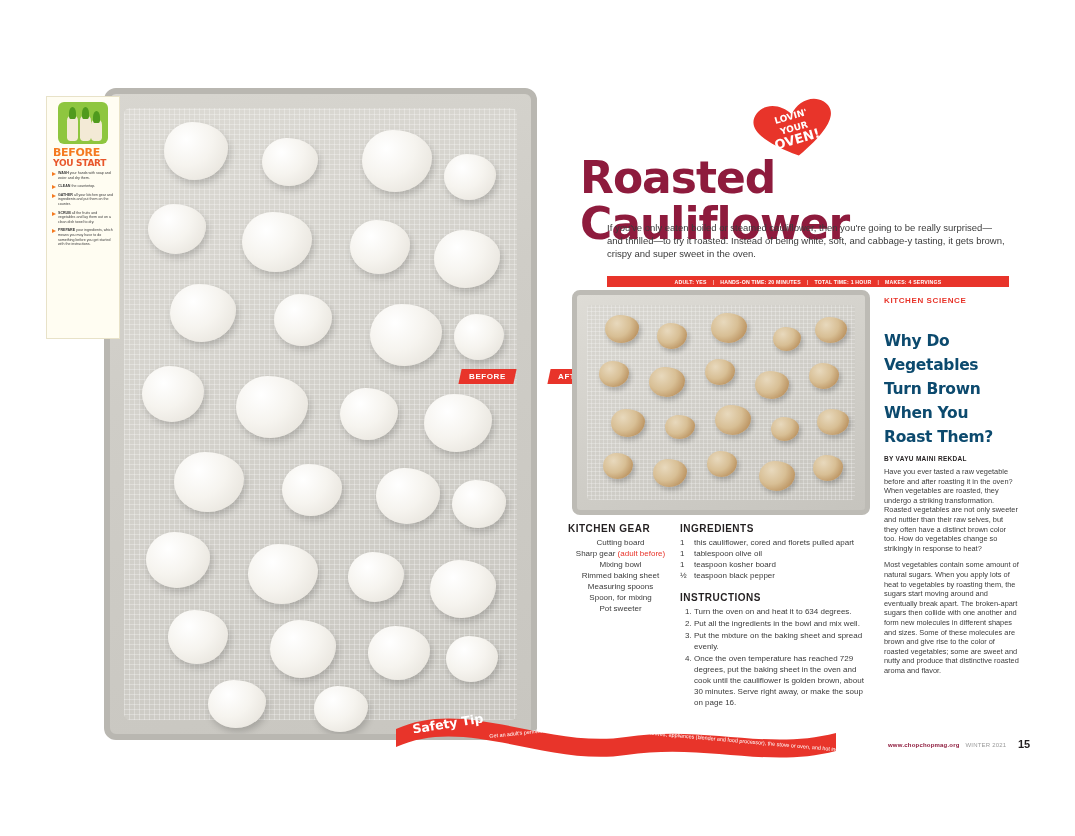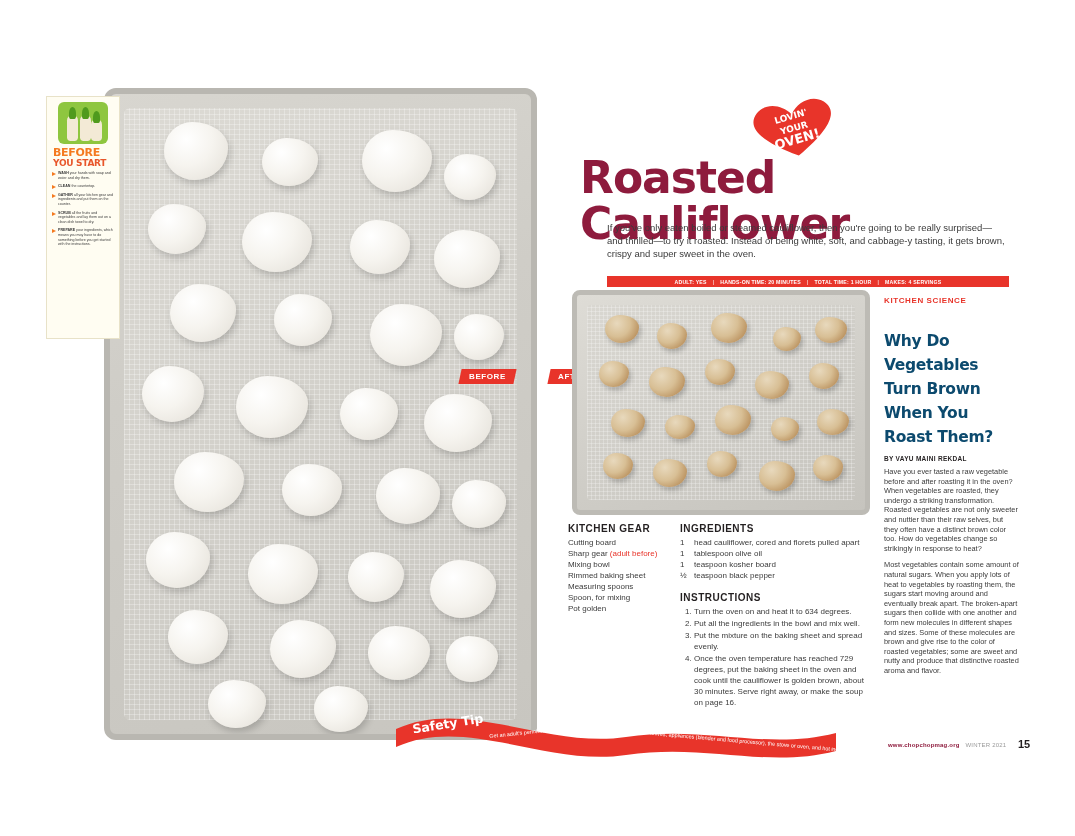--- a/index.html
+++ b/index.html
@@ -215,21 +215,21 @@
     left: 680px; top: 523px;
     width: 185px;
   }
   .col-head {
     font-weight: bold;
     font-size: 10px;
     letter-spacing: .5px;
     color: #231f20;
     margin-bottom: 3px;
   }
-  .col-list { list-style: none; margin: 0; padding: 0; }
+  .col-list { list-style: none; margin: 0; padding: 0; text-align: center; }
   .col-list li {
     font-size: 8px;
     line-height: 11px;
     color: #3b3b3b;
   }
   .col-list li .note { color: #e8342a; }
   .ing-list { list-style: none; margin: 0; padding: 0; }
   .ing-list li {
     font-size: 8px;
     line-height: 11px;
@@ -456,30 +456,30 @@
 
 <div class="col-gear">
   <div class="col-head">KITCHEN GEAR</div>
   <ul class="col-list">
     <li><span>Cutting board</span></li>
     <li><span>Sharp gear </span><span class="note">(adult before)</span></li>
     <li><span>Mixing bowl</span></li>
     <li><span>Rimmed baking sheet</span></li>
     <li><span>Measuring spoons</span></li>
     <li><span>Spoon, for mixing</span></li>
-    <li><span>Pot golden</span></li>
+    <li><span>Pot sweeter</span></li>
   </ul>
 </div>
 
 <div class="col-ing">
   <div class="col-head">INGREDIENTS</div>
   <ul class="ing-list">
     <li>
         <span class="qty">1</span>
-        <span>head cauliflower, cored and florets pulled apart</span>
+        <span>this cauliflower, cored and florets pulled apart</span>
       </li>
     <li>
         <span class="qty">1</span>
         <span>tablespoon olive oil</span>
       </li>
     <li>
         <span class="qty">1</span>
         <span>teaspoon kosher board</span>
       </li>
     <li>

